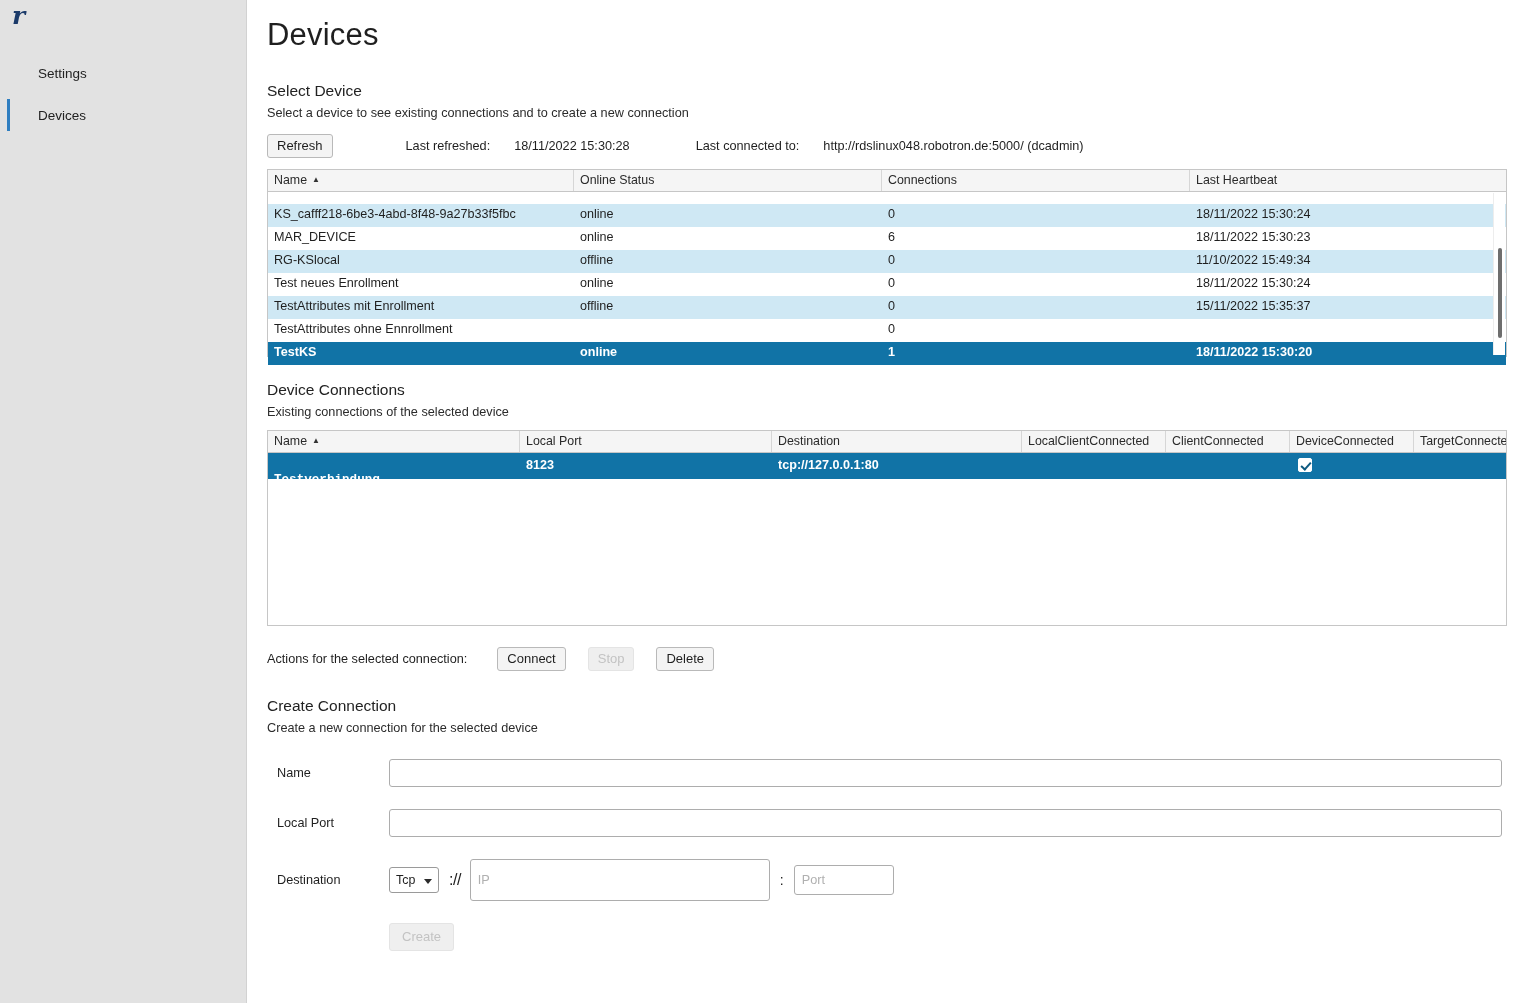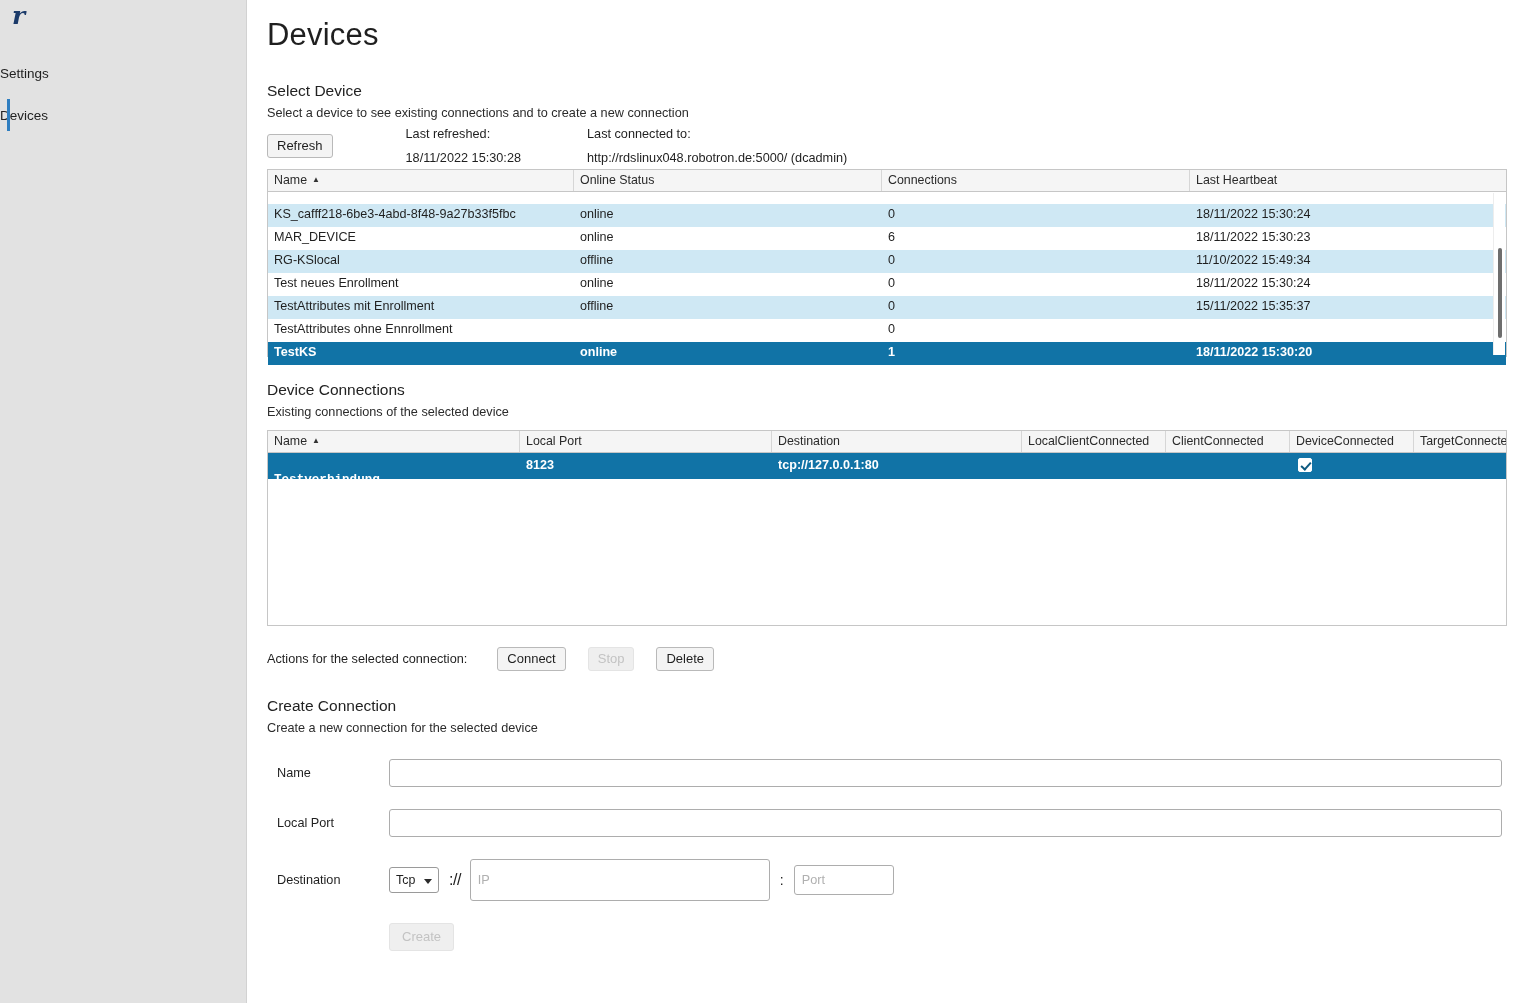--- a/index.html
+++ b/index.html
@@ -32,20 +32,21 @@
     color: #1b3a69;
     line-height: 28px;
     letter-spacing: -1px;
   }
   .nav-list { margin-top: 52px; }
   .nav-item {
     position: relative;
     height: 42px;
     display: flex;
     align-items: center;
+    padding-left: 38px;
     font-size: 13.5px;
     color: #222;
     cursor: pointer;
   }
   .nav-item .accent {
     position: absolute;
     left: 7px; top: 5px;
     width: 3px; height: 32px;
     background: transparent;
   }
@@ -98,21 +99,21 @@
     cursor: pointer;
   }
   .btn.disabled {
     color: #c3c3c3;
     background: #efefef;
     border-color: #e4e4e4;
     cursor: default;
   }
   .meta-label { font-size: 12.7px; color: #1f1f1f; }
   .meta-value { font-size: 12.7px; color: #1f1f1f; }
-  .meta-group { display: flex; gap: 10px; flex-direction: column; }
+  .meta-group { display: flex; gap: 24px; }
 
   
   .grid {
     width: 1240px;
     border: 1px solid #c6c6c6;
     background: #fff;
     position: relative;
   }
   .grid-head {
     display: flex;

